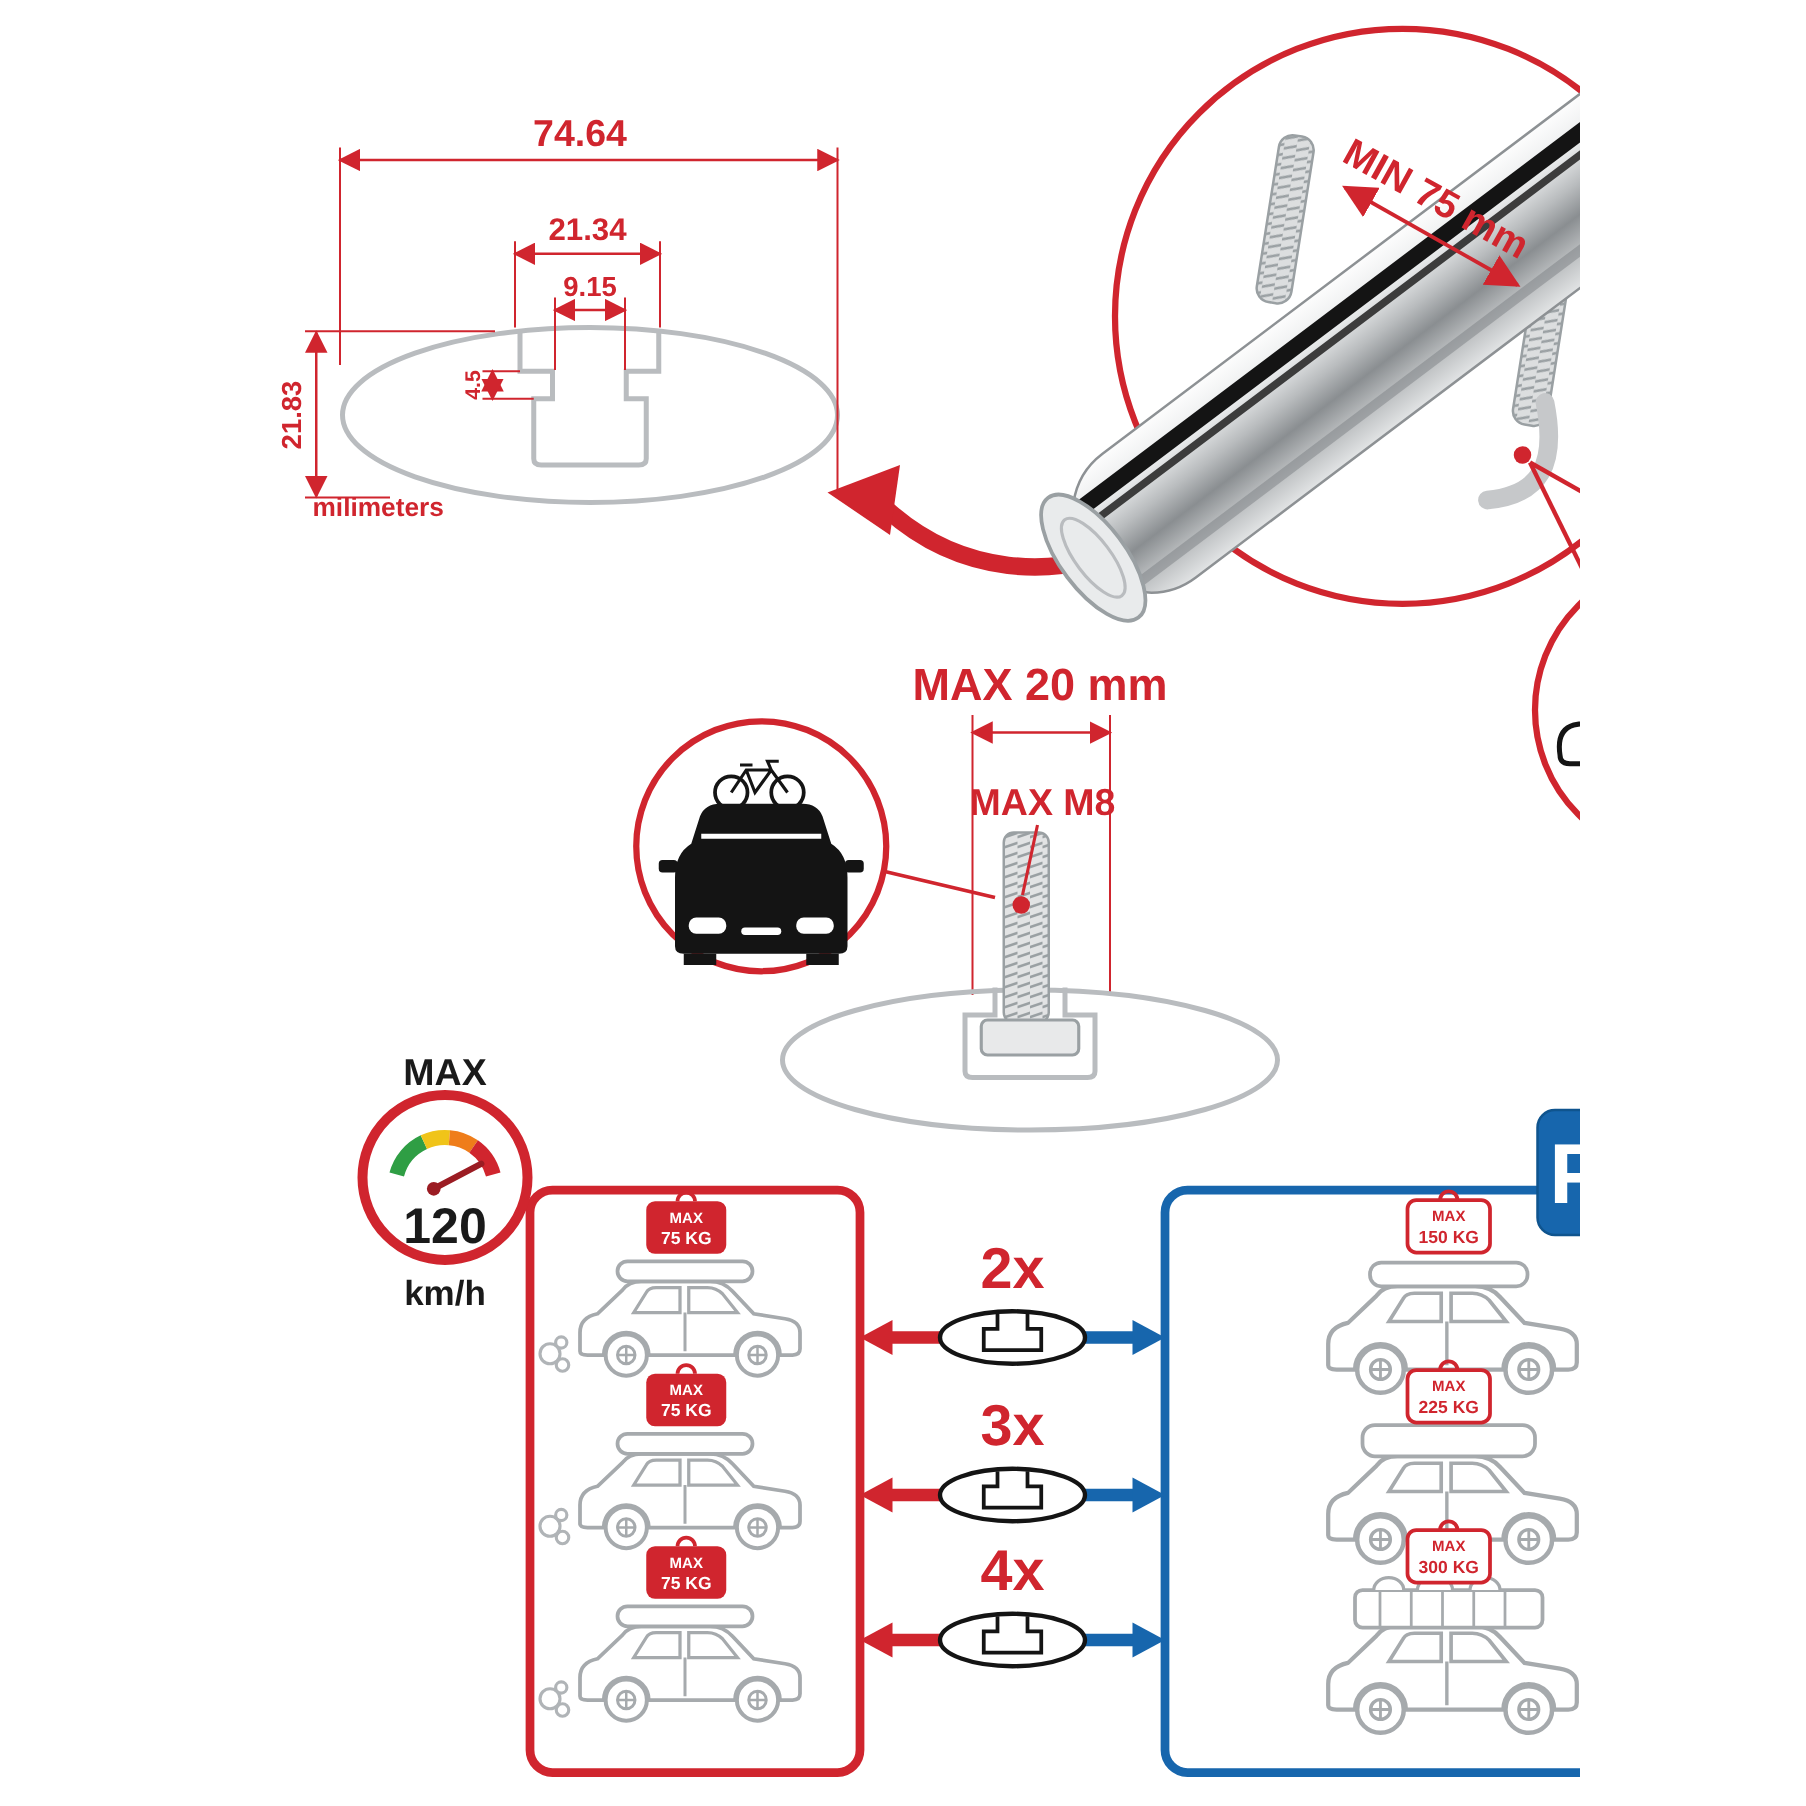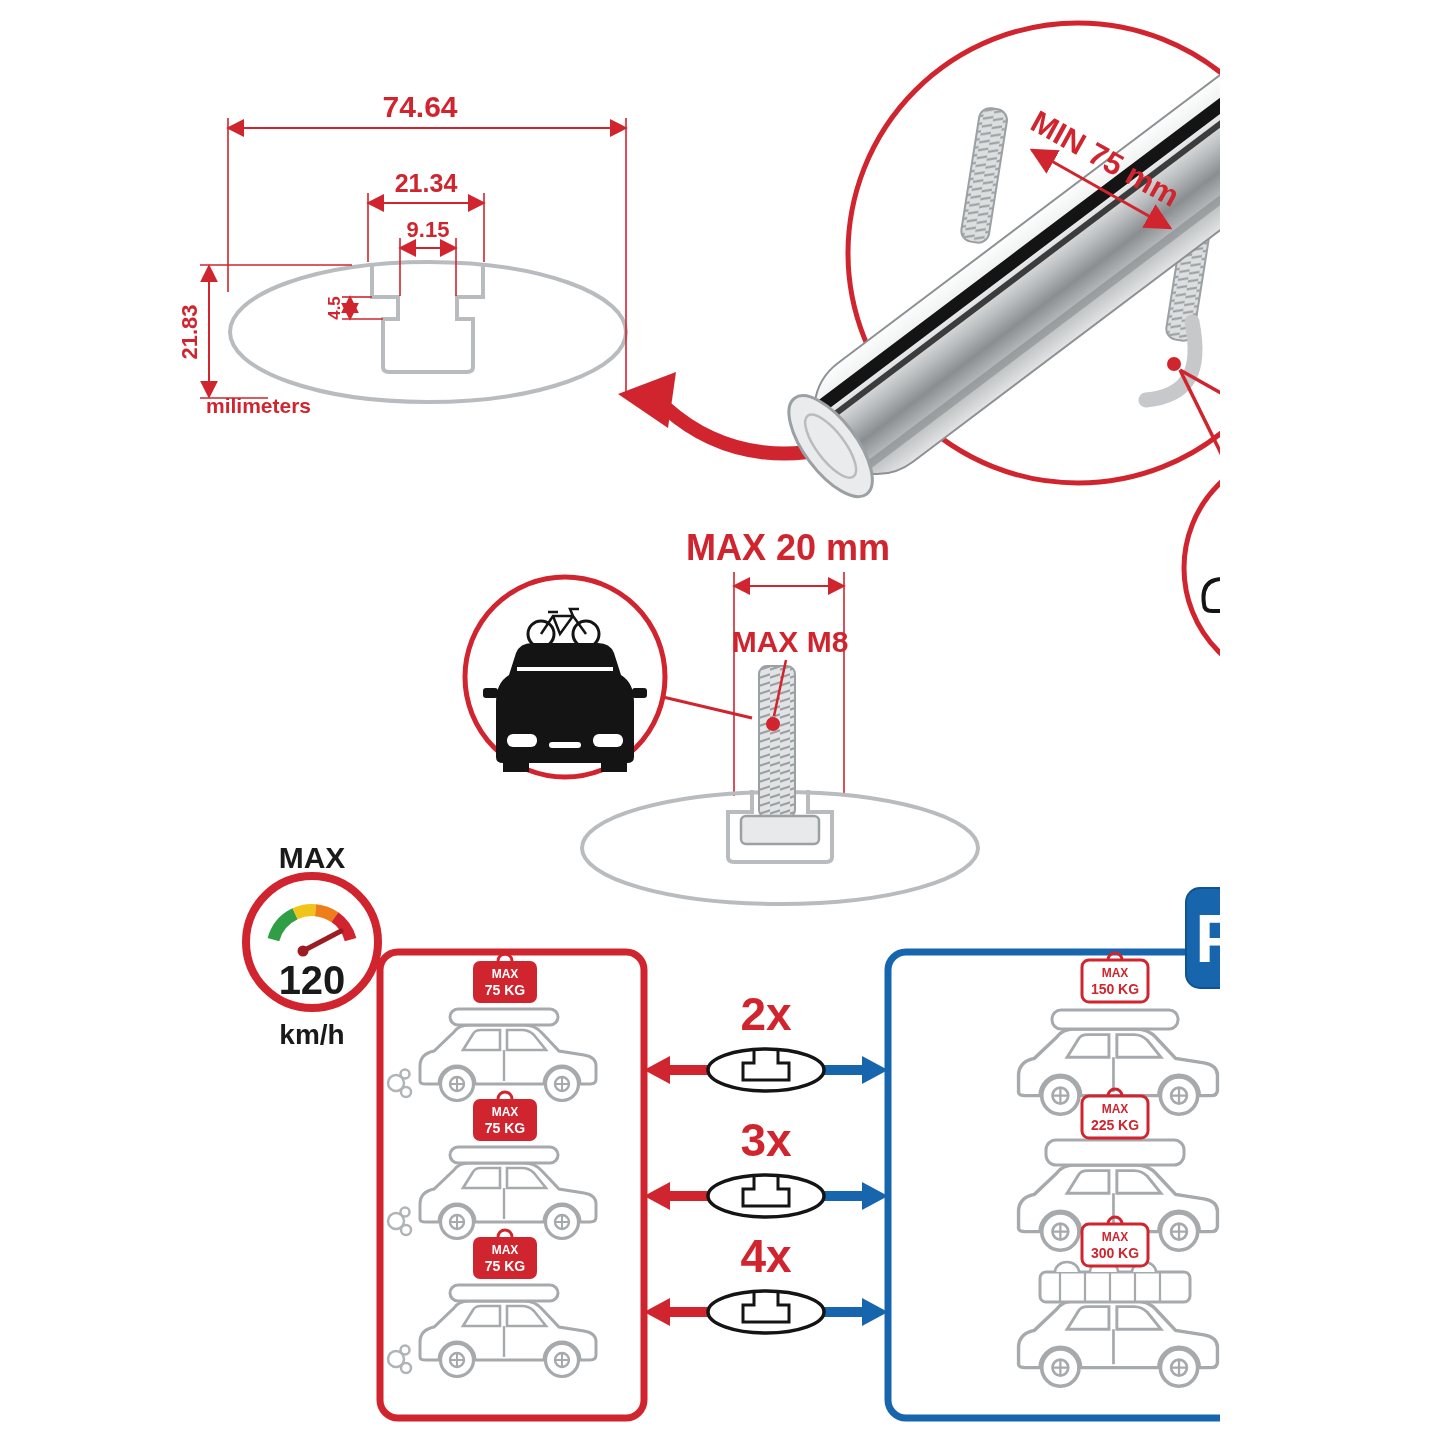--- a/index.html
+++ b/index.html
@@ -1,16 +1,16 @@
 <!DOCTYPE html>
 <html><head>
 <meta charset="utf-8">
 <style>
   html,body{margin:0;padding:0;background:#fff;}
-  .canvas{width:1220px;height:1445px;position:relative;background:#fff;overflow:hidden;}
+  .canvas{width:1220px;height:1445px;position:relative;background:#fff;overflow:hidden;padding-left:44px;}
   svg{display:block;}
   text{font-family:"Liberation Sans","DejaVu Sans",sans-serif;}
   .red-text{fill:#d0252e;font-weight:700;}
   .black-text{fill:#1a1a1a;font-weight:700;}
   .white-text{fill:#ffffff;font-weight:700;}
   .dim-line{stroke:#d0252e;stroke-width:2;fill:none;}
   .ext-line{stroke:#d0252e;stroke-width:1.6;fill:none;}
   .gray-line{stroke:#b9bcbf;stroke-width:4;fill:none;}
   .car-line{stroke:#a6aaad;stroke-width:3;fill:#ffffff;}
   .puff{stroke:#b0b4b7;stroke-width:2.5;fill:none;}

